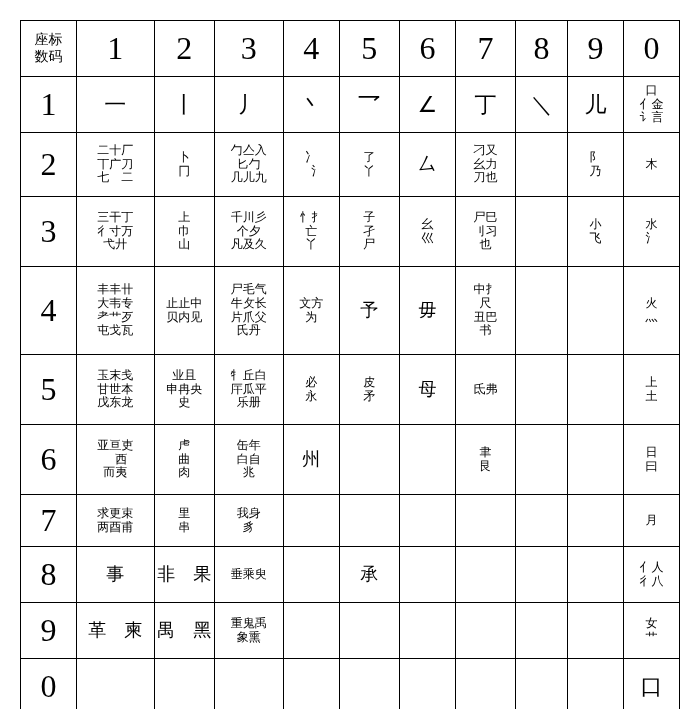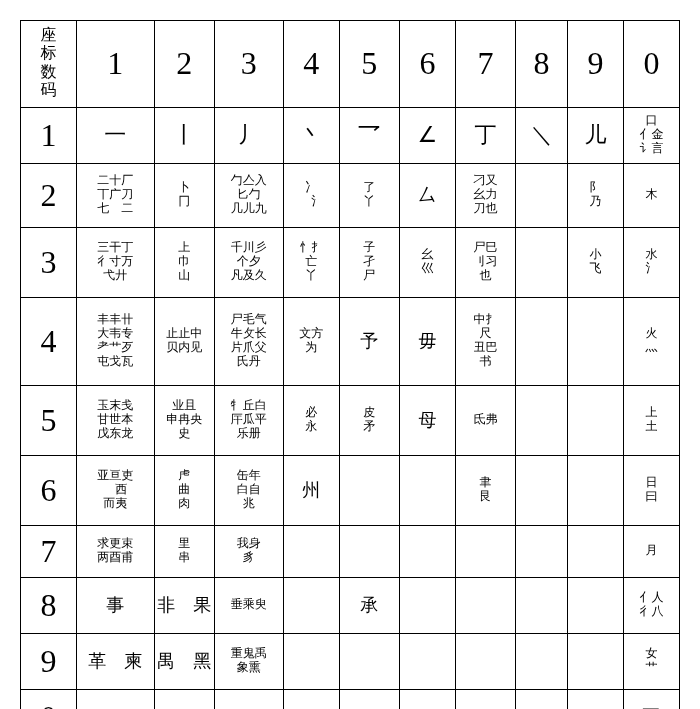--- a/index.html
+++ b/index.html
@@ -18,23 +18,22 @@
     border: 1.5px solid #000;
     vertical-align: middle;
     text-align: center;
     word-break: break-all;
     line-height: 1.15;
     padding: 2px 2px;
     box-sizing: border-box;
   }
   td.hdr-corner {
     width: 52px;
-    font-size: 16px;
-    padding: 6px 16px;
-    font-family: Liberation Mono, monospace;
+    font-size: 14px;
+    padding: 6px 8px;
   }
   td.col-head {
     font-size: 32px;
     font-weight: normal;
     height: 56px;
   }
   td.row-head {
     font-size: 32px;
     font-weight: normal;
   }

